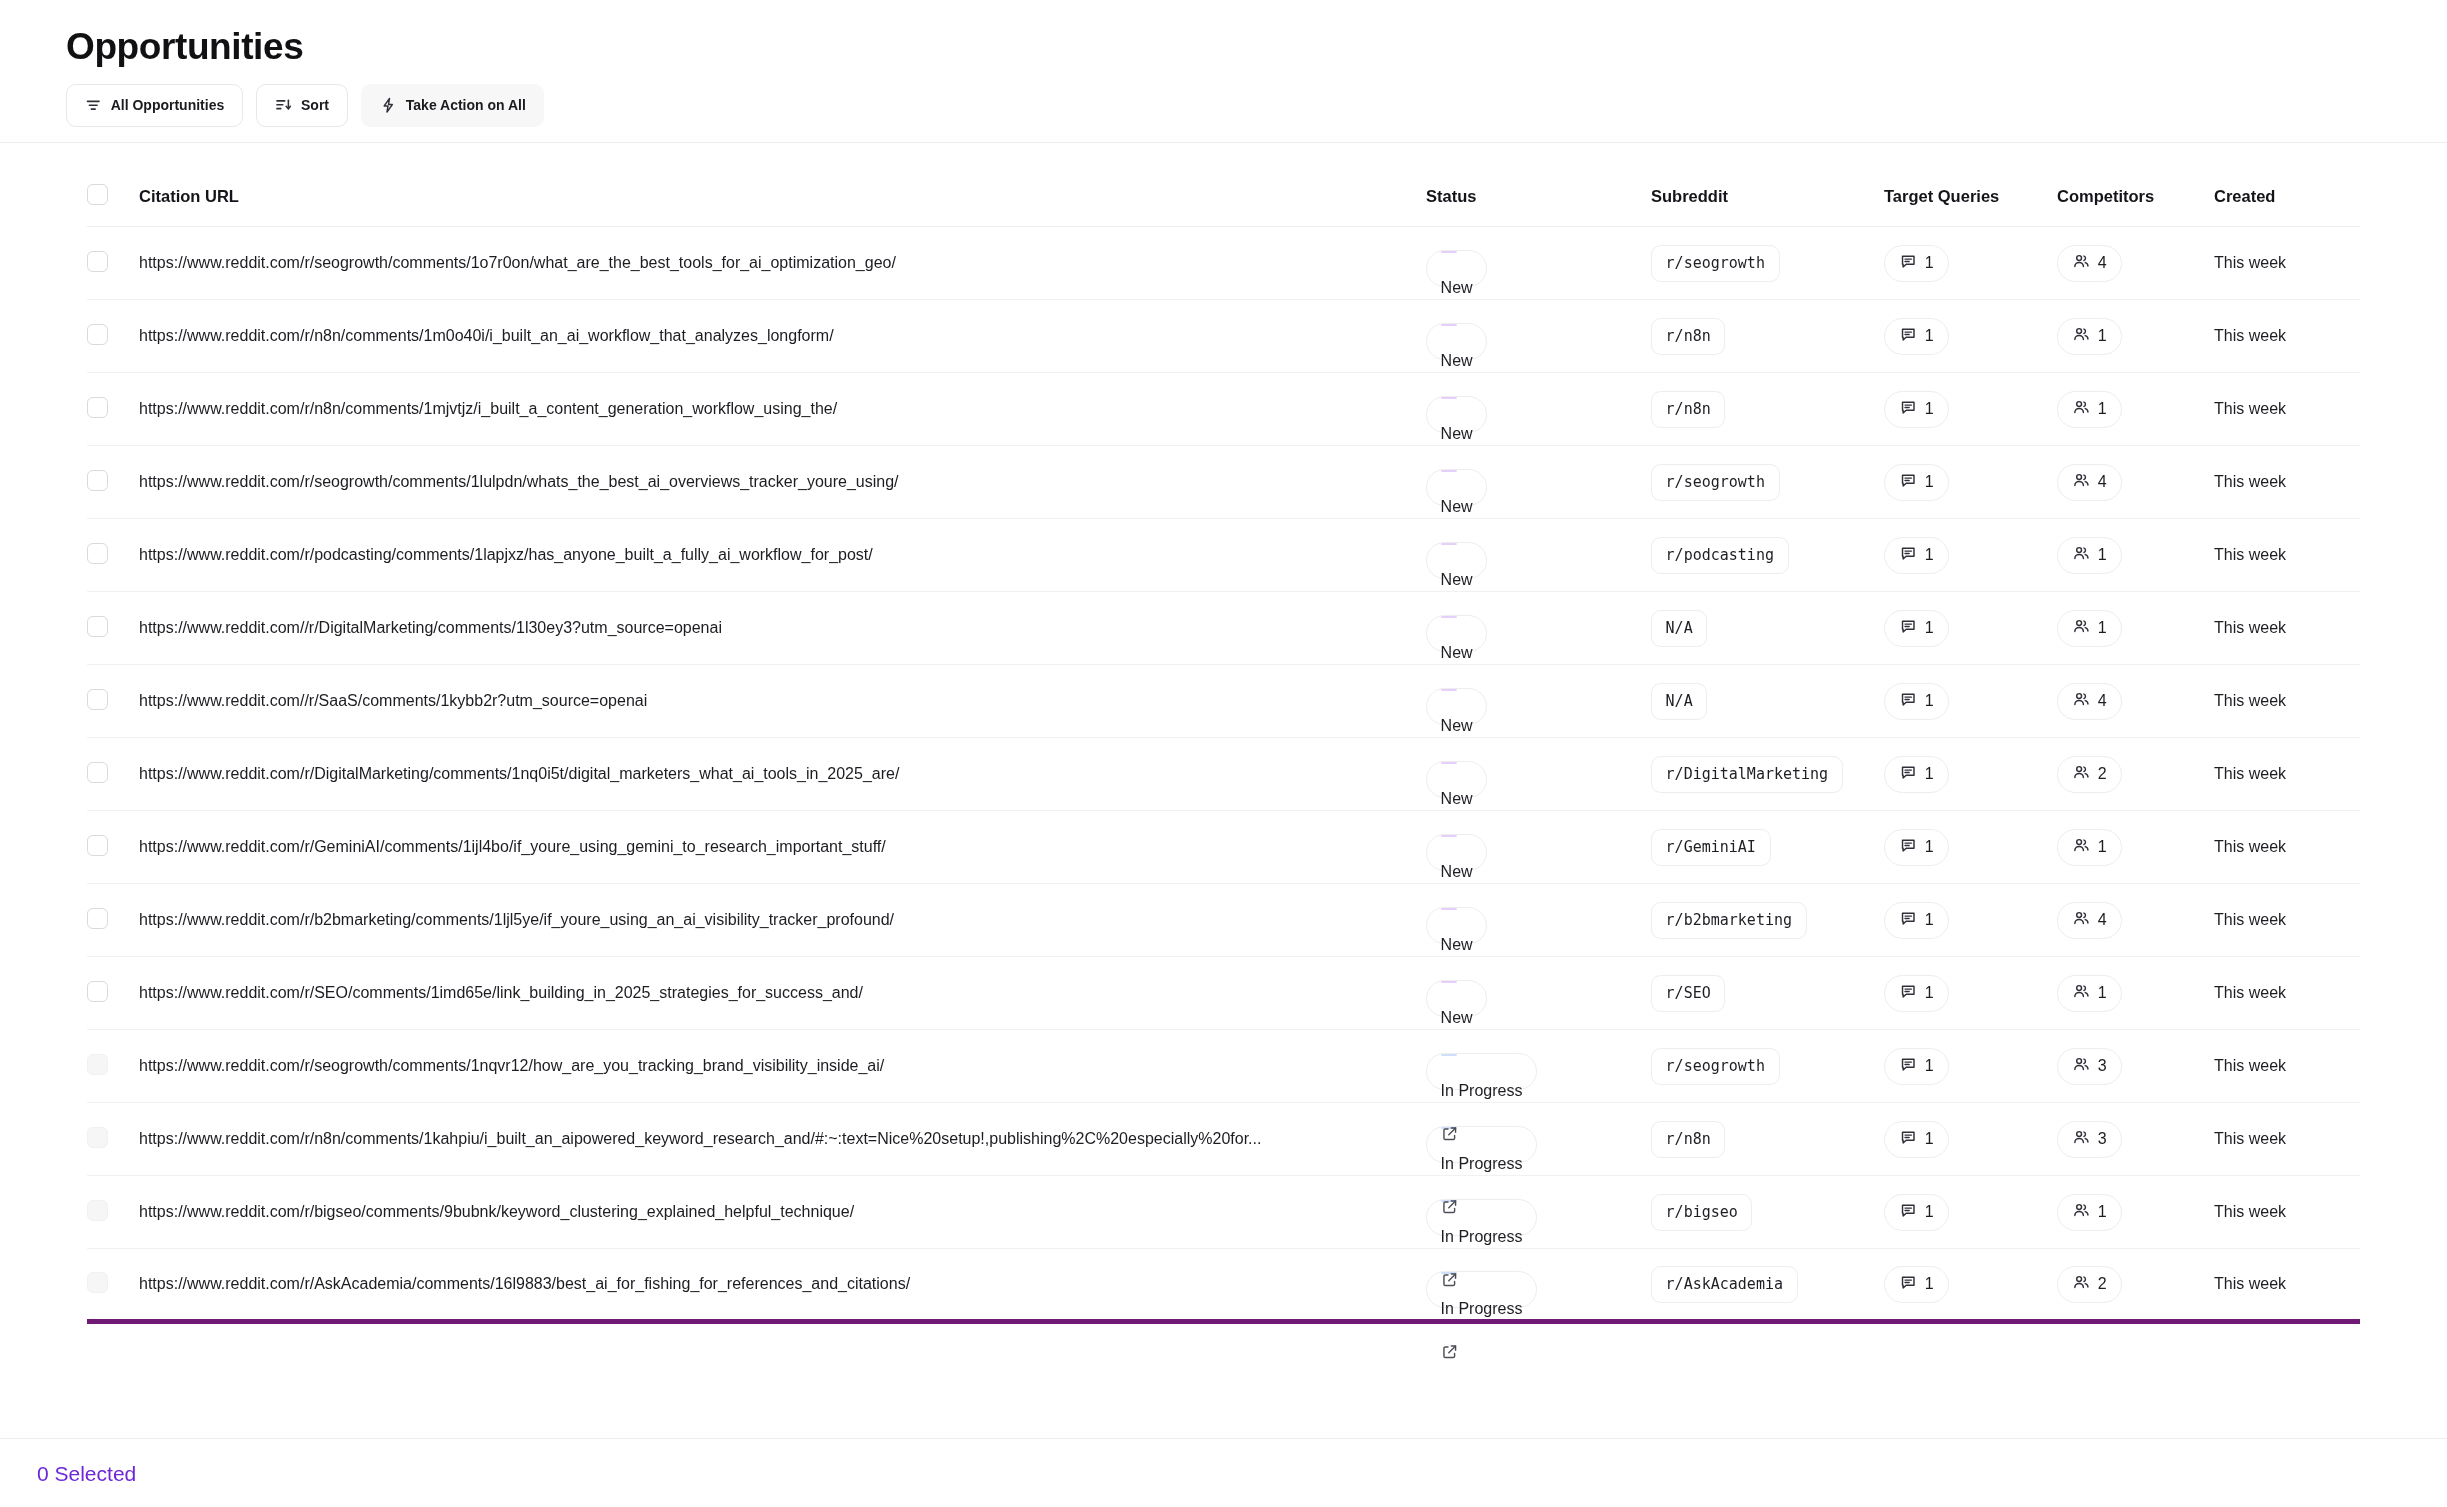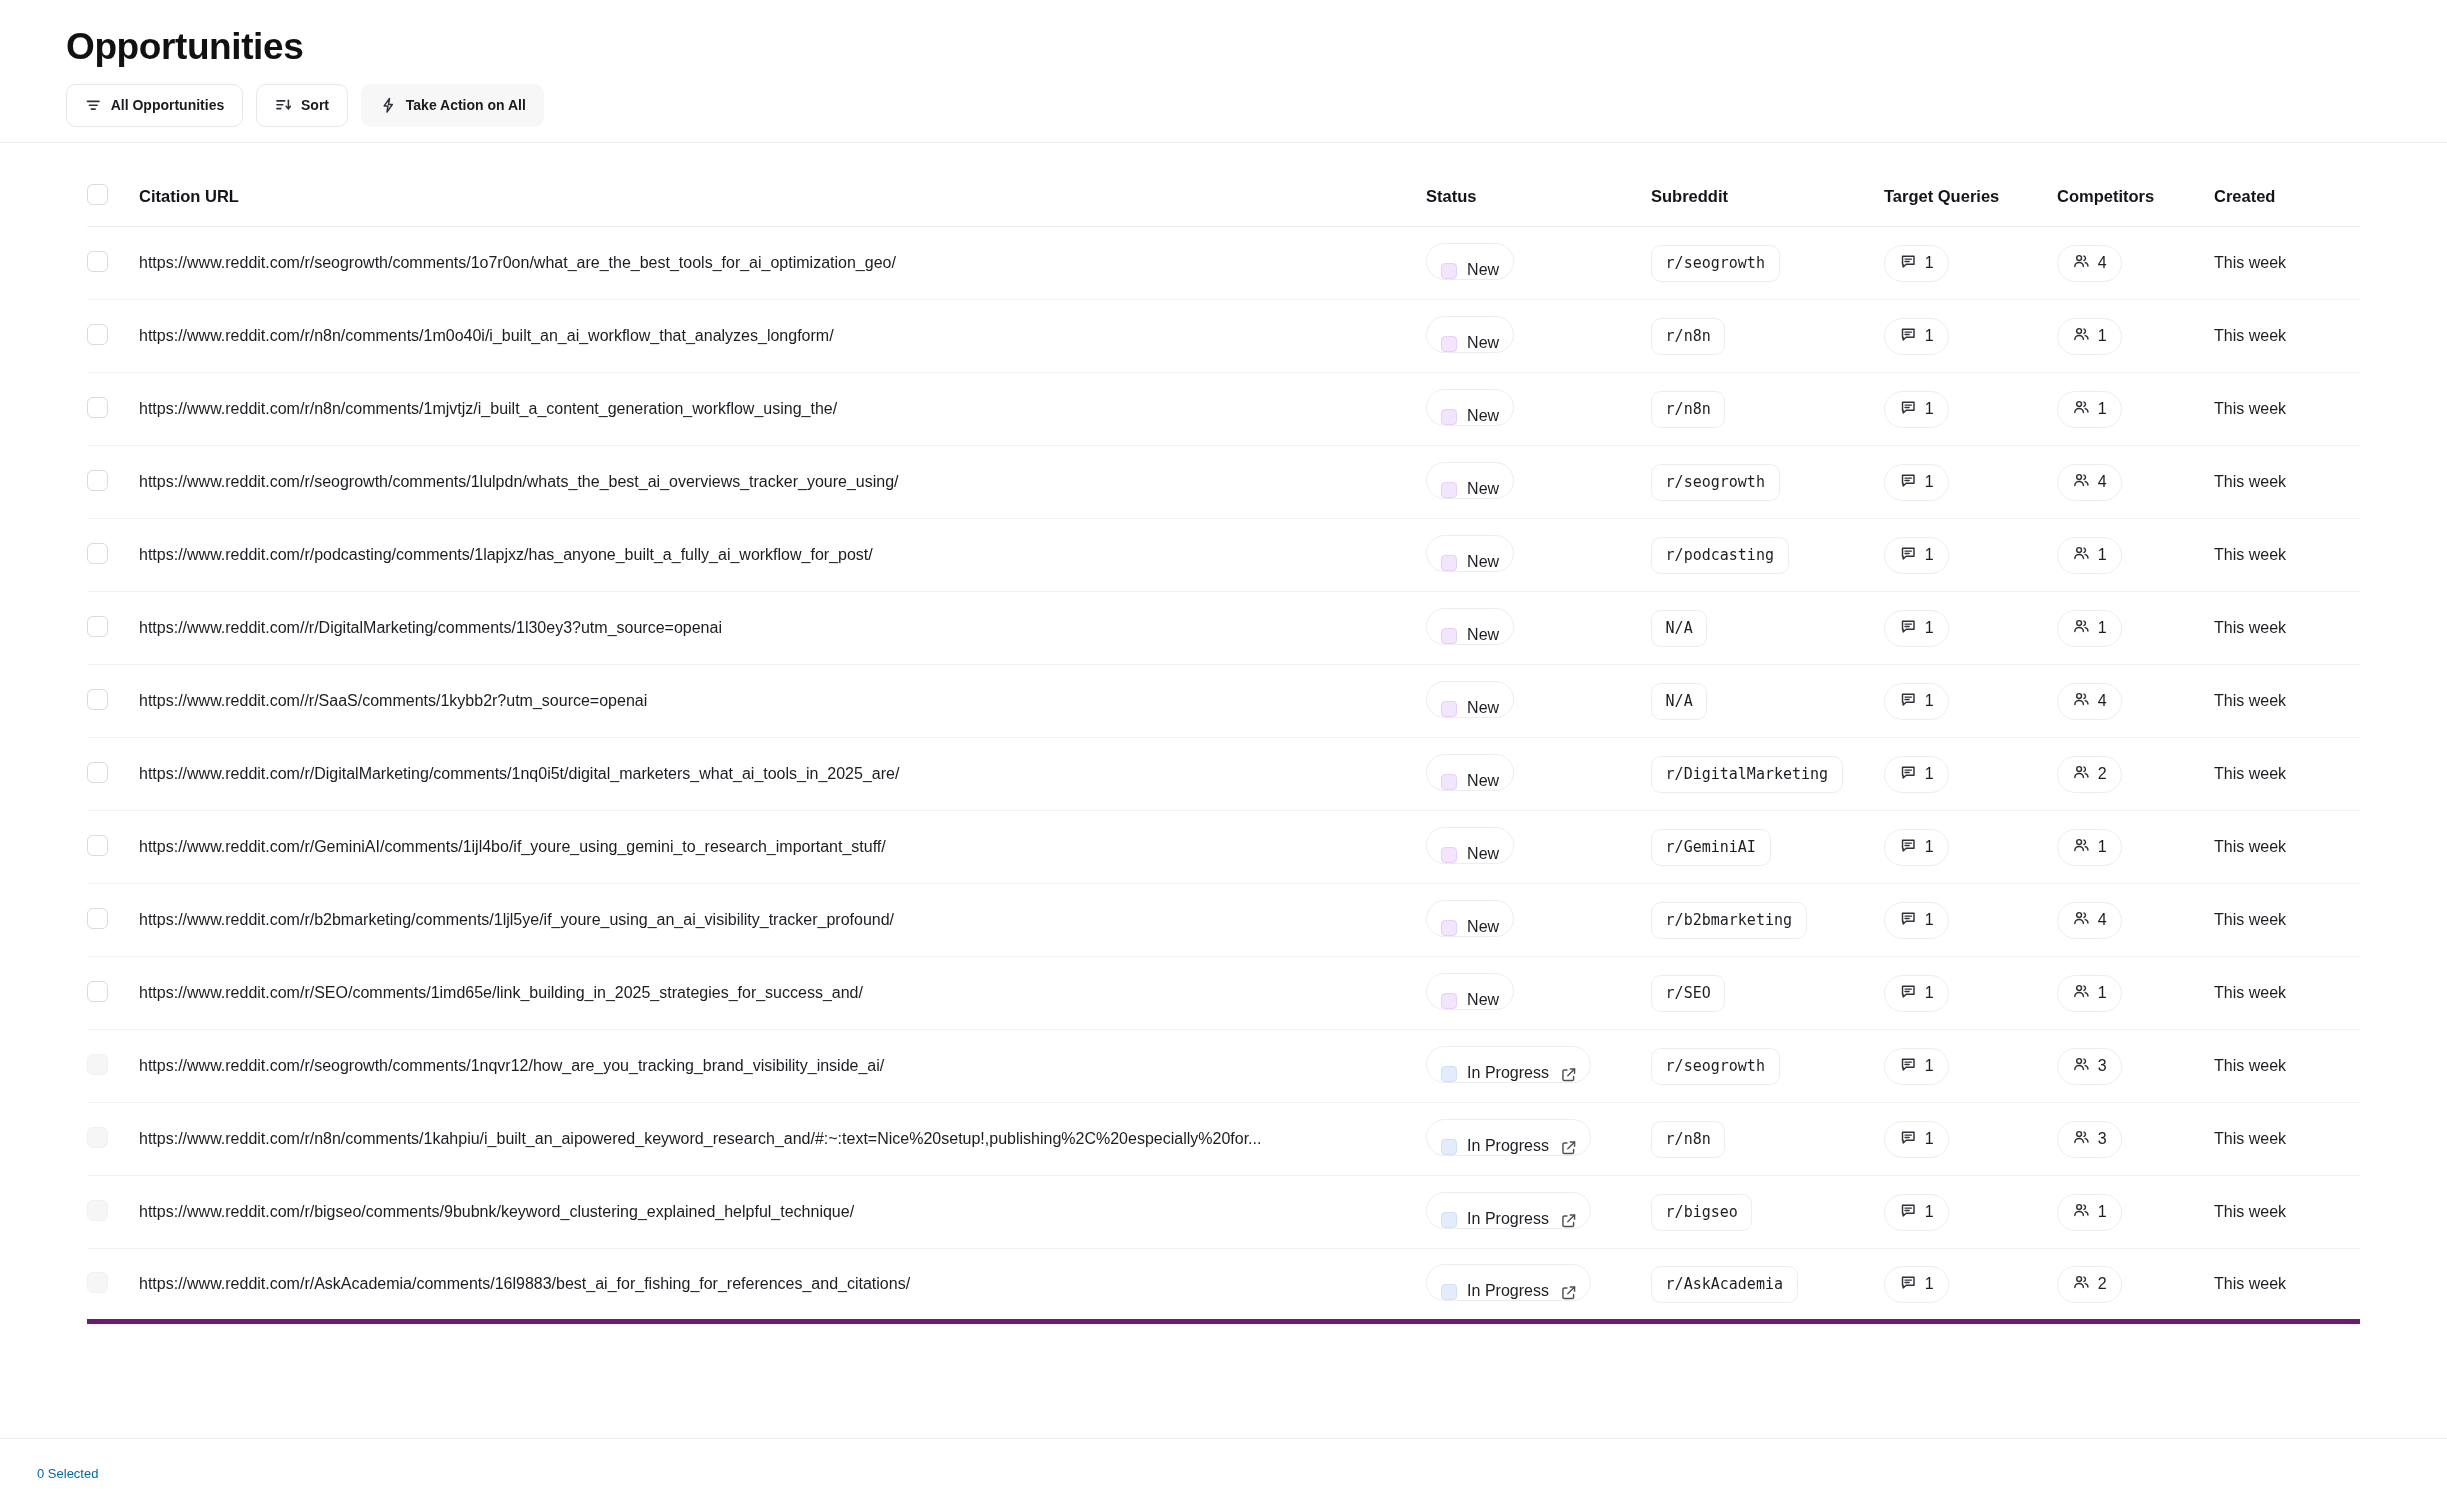--- a/index.html
+++ b/index.html
@@ -137,32 +137,33 @@
     overflow: hidden;
     text-overflow: ellipsis;
     padding-right: 23px;
     display: block;
     max-width: 1291px;
     cursor: pointer;
   }
 
   .badge {
     display: inline-flex;
-    align-items: flex-end;
-    gap: 10px;
+    align-items: flex-start;
+    gap: 26px;
     height: 37px;
     padding: 0 13.6px;
     border: 1px solid #ededef;
     border-radius: 19.4px;
     background: #fff;
     font-size: 16px;
     font-weight: 500;
     color: #1d1d23;
     cursor: pointer;
     white-space: nowrap;
+    flex-direction: column;
   }
   .sq { width: 16.5px; height: 16.5px; border-radius: 3.9px; display:inline-block; }
   .sq.new { background: #f3e5fd; border: 1px solid #e6cffa; }
   .sq.prog { background: #e2ecfd; border: 1px solid #cddff9; }
   .ext { margin-left: 1.9px; opacity: .85; display:flex; }
 
   .chip {
     display: inline-flex;
     align-items: center;
     height: 37px;
@@ -198,21 +199,21 @@
   .footer {
     position: absolute;
     left: 0; right: 0; bottom: 0;
     height: 70px;
     border-top: 1px solid #ececef;
     display: flex;
     align-items: center;
     padding-left: 37px;
     background: #fff;
   }
-  .footer-text { font-size: 13px; color: #0369a1; }
+  .footer-text { font-size: 21px; color: #6d28d9; }
 </style>
 </head>
 <body>
 
 <div class="page">
 
   <div class="header">
     <h1 class="page-title">Opportunities</h1>
 
     <div class="header-row">

